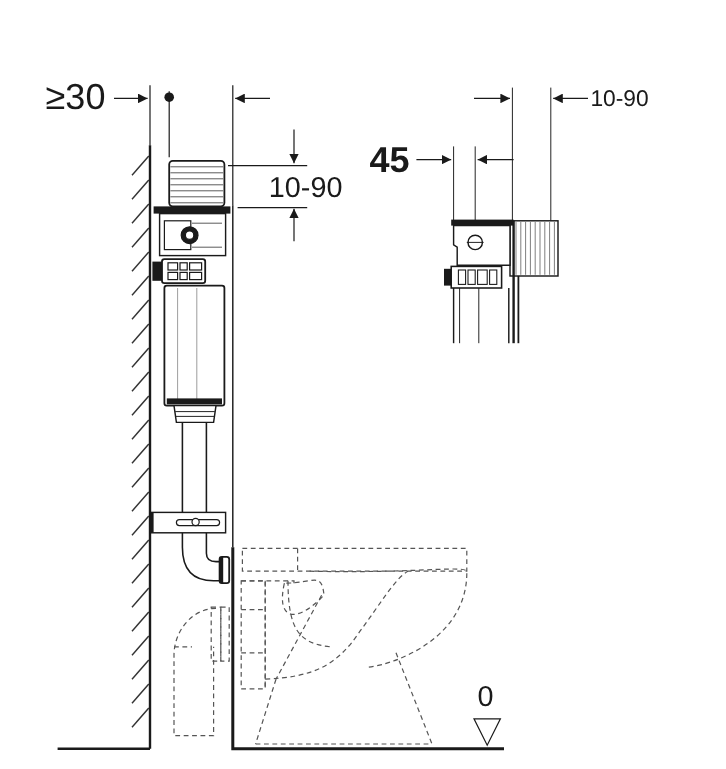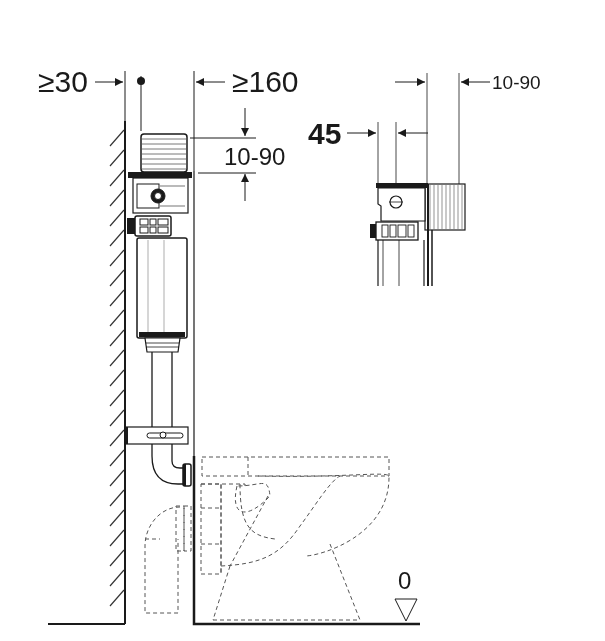--- a/index.html
+++ b/index.html
@@ -195,18 +195,17 @@
     <line x1="432" y1="214" x2="432" y2="270" stroke-width="1.5"></line>
     <line x1="378" y1="224" x2="378" y2="270" stroke-width="1.2"></line>
     <line x1="383" y1="224" x2="383" y2="270" stroke-width="0.8"></line>
     <line x1="399" y1="224" x2="399" y2="270" stroke-width="0.8"></line>
     <line x1="424" y1="224" x2="424" y2="270" stroke-width="1.2"></line>
   </g>
 </svg>
 
   
   <div class="dim-label big" style="left:38px; top:51px;">≥30</div>
-  <div class="dim-label big" style="left:232px; top:51px;">≥160</div>
   <div class="dim-label mid" style="left:224px; top:129px;">10-90</div>
   <div class="dim-label big" style="left:308px; top:103px;font-weight:bold;">45</div>
   <div class="dim-label small" style="left:492px; top:57px;">10-90</div>
   <div class="dim-label mid" style="left:398px; top:553px;">0</div>
 </div>
 
 </body></html>

